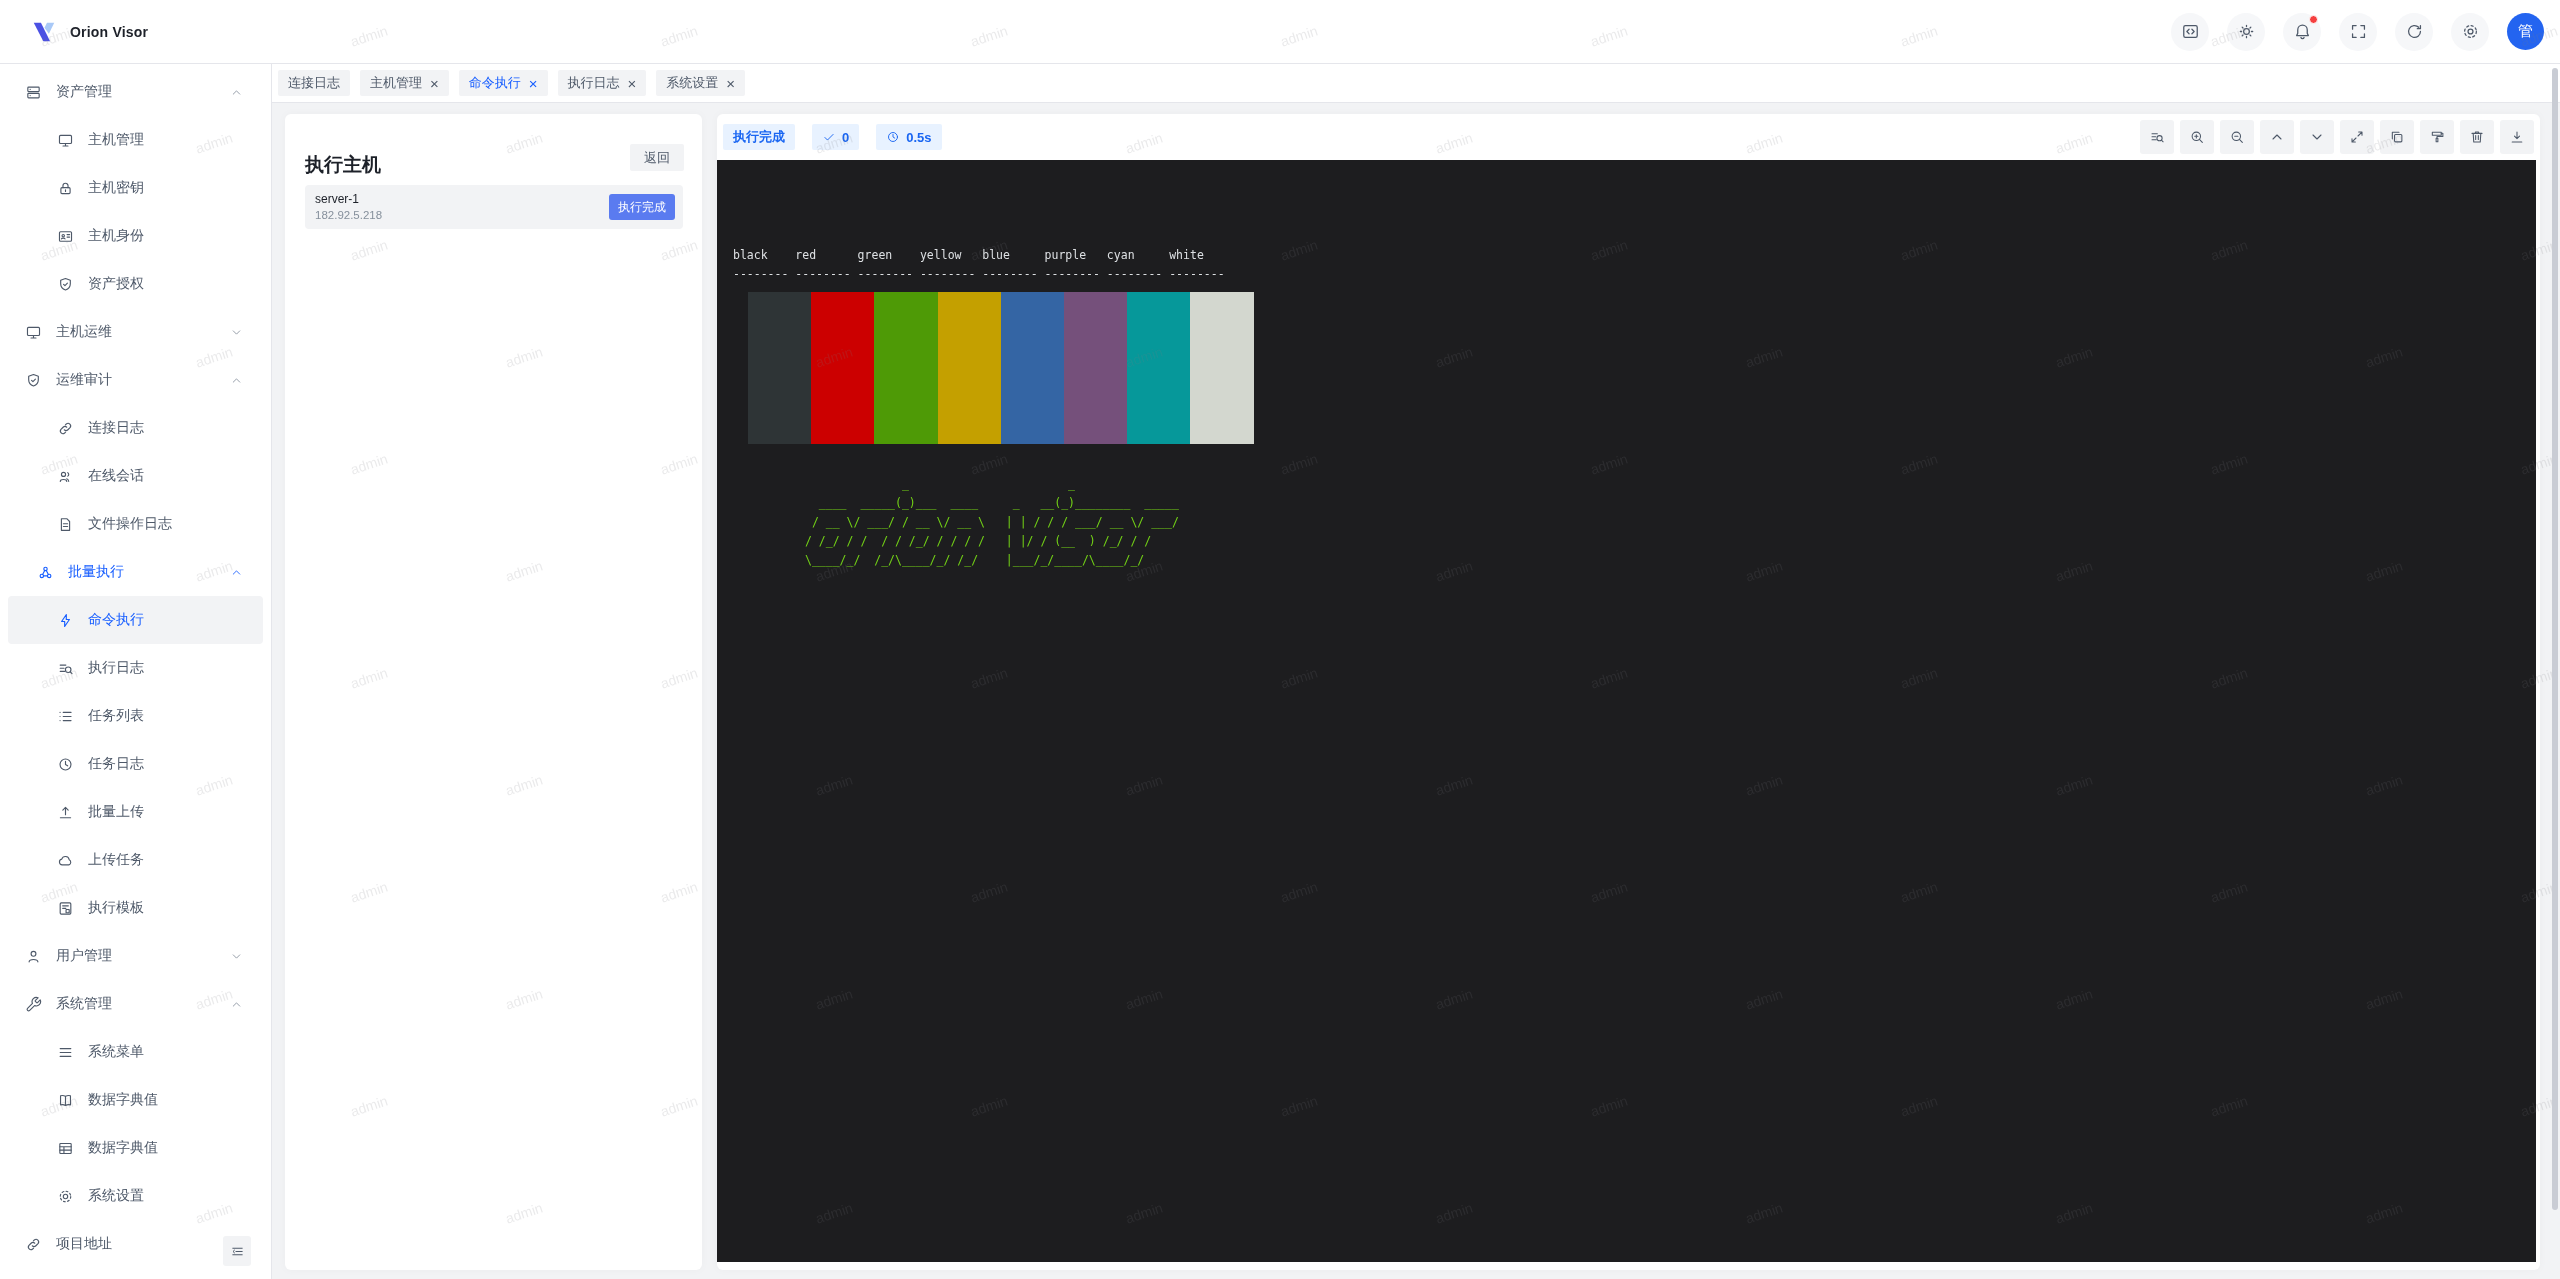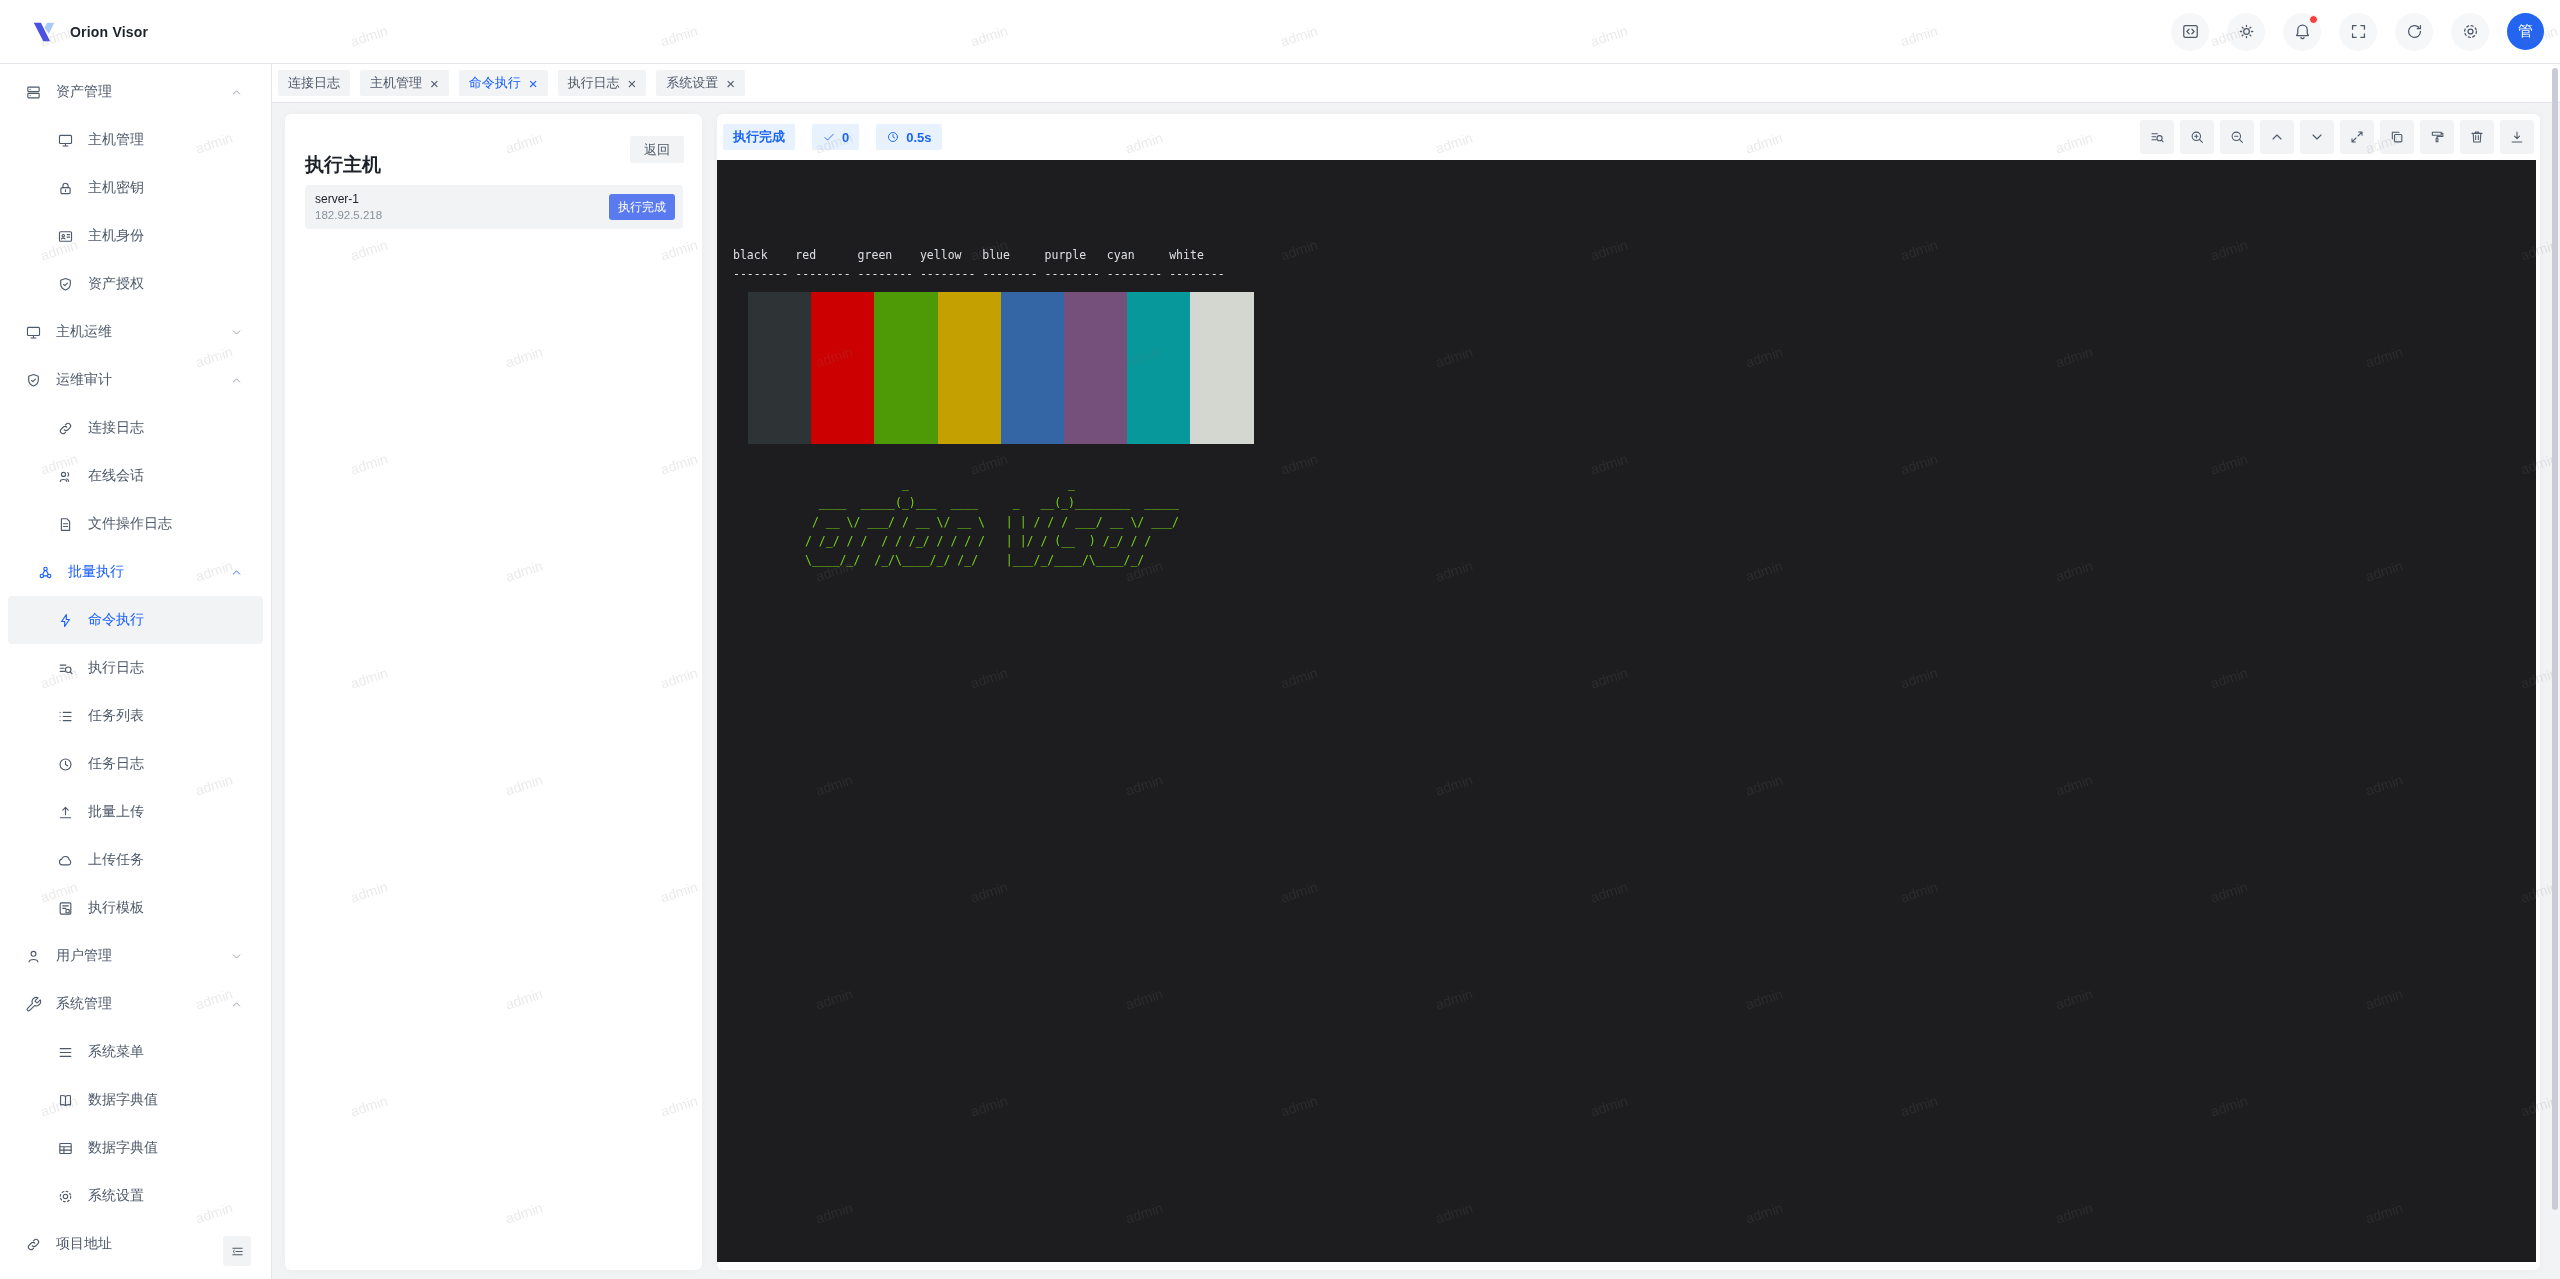--- a/index.html
+++ b/index.html
@@ -48,21 +48,21 @@
             border-bottom:1px solid #e5e6eb; display:flex; align-items:center; gap:10px; padding-left:6px; z-index:3; }
   .tab { height:26px; display:flex; align-items:center; gap:8px; padding:0 10px; background:#f2f3f5;
          border-radius:2px; font-size:13px; color:#4e5969; cursor:pointer; }
   .tab.active { color:#165dff; }
   .tab .tab-close { font-size:15px; line-height:1; cursor:pointer; }
 
   
   .host-card { position:absolute; left:285px; top:114px; width:417px; height:1156px; background:#fff;
                border-radius:6px; box-shadow:0 0 10px rgba(0,0,0,.03); }
   .host-title { position:absolute; left:20px; top:38px; font-size:19px; font-weight:700; color:#1d2129; }
-  .back-btn { position:absolute; right:18px; top:22px; height:27px; padding:0 14px; background:#f2f3f5;
+  .back-btn { position:absolute; right:18px; top:30px; height:27px; padding:0 14px; background:#f2f3f5;
               border:none; border-radius:2px; color:#4e5969; font-size:13px; cursor:pointer; font-family:inherit; }
   .host-item { position:absolute; left:20px; right:19px; top:71px; height:44px; background:#f2f3f5;
                border-radius:4px; display:flex; align-items:center; padding:0 8px 0 10px; cursor:pointer; }
   .host-meta { display:flex; flex-direction:column; line-height:1.25; }
   .host-name { font-size:12px; color:#1d2129; }
   .host-ip { font-size:11.5px; color:#86909c; margin-top:1px; }
   .host-badge { margin-left:auto; height:26px; display:flex; align-items:center; padding:0 9px;
                 background:#5a7bf0; color:#fff; font-size:12px; border-radius:3px; }
 
   

